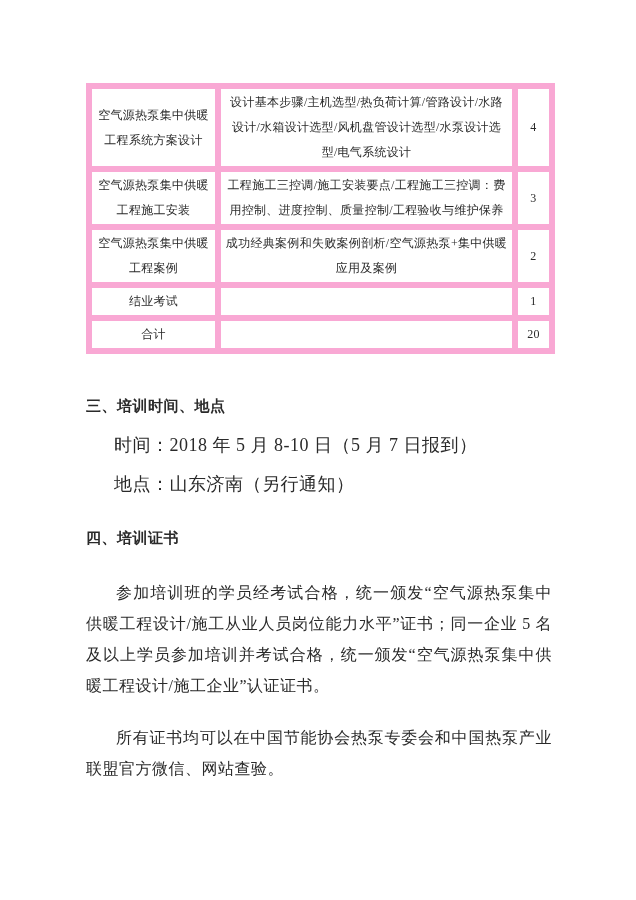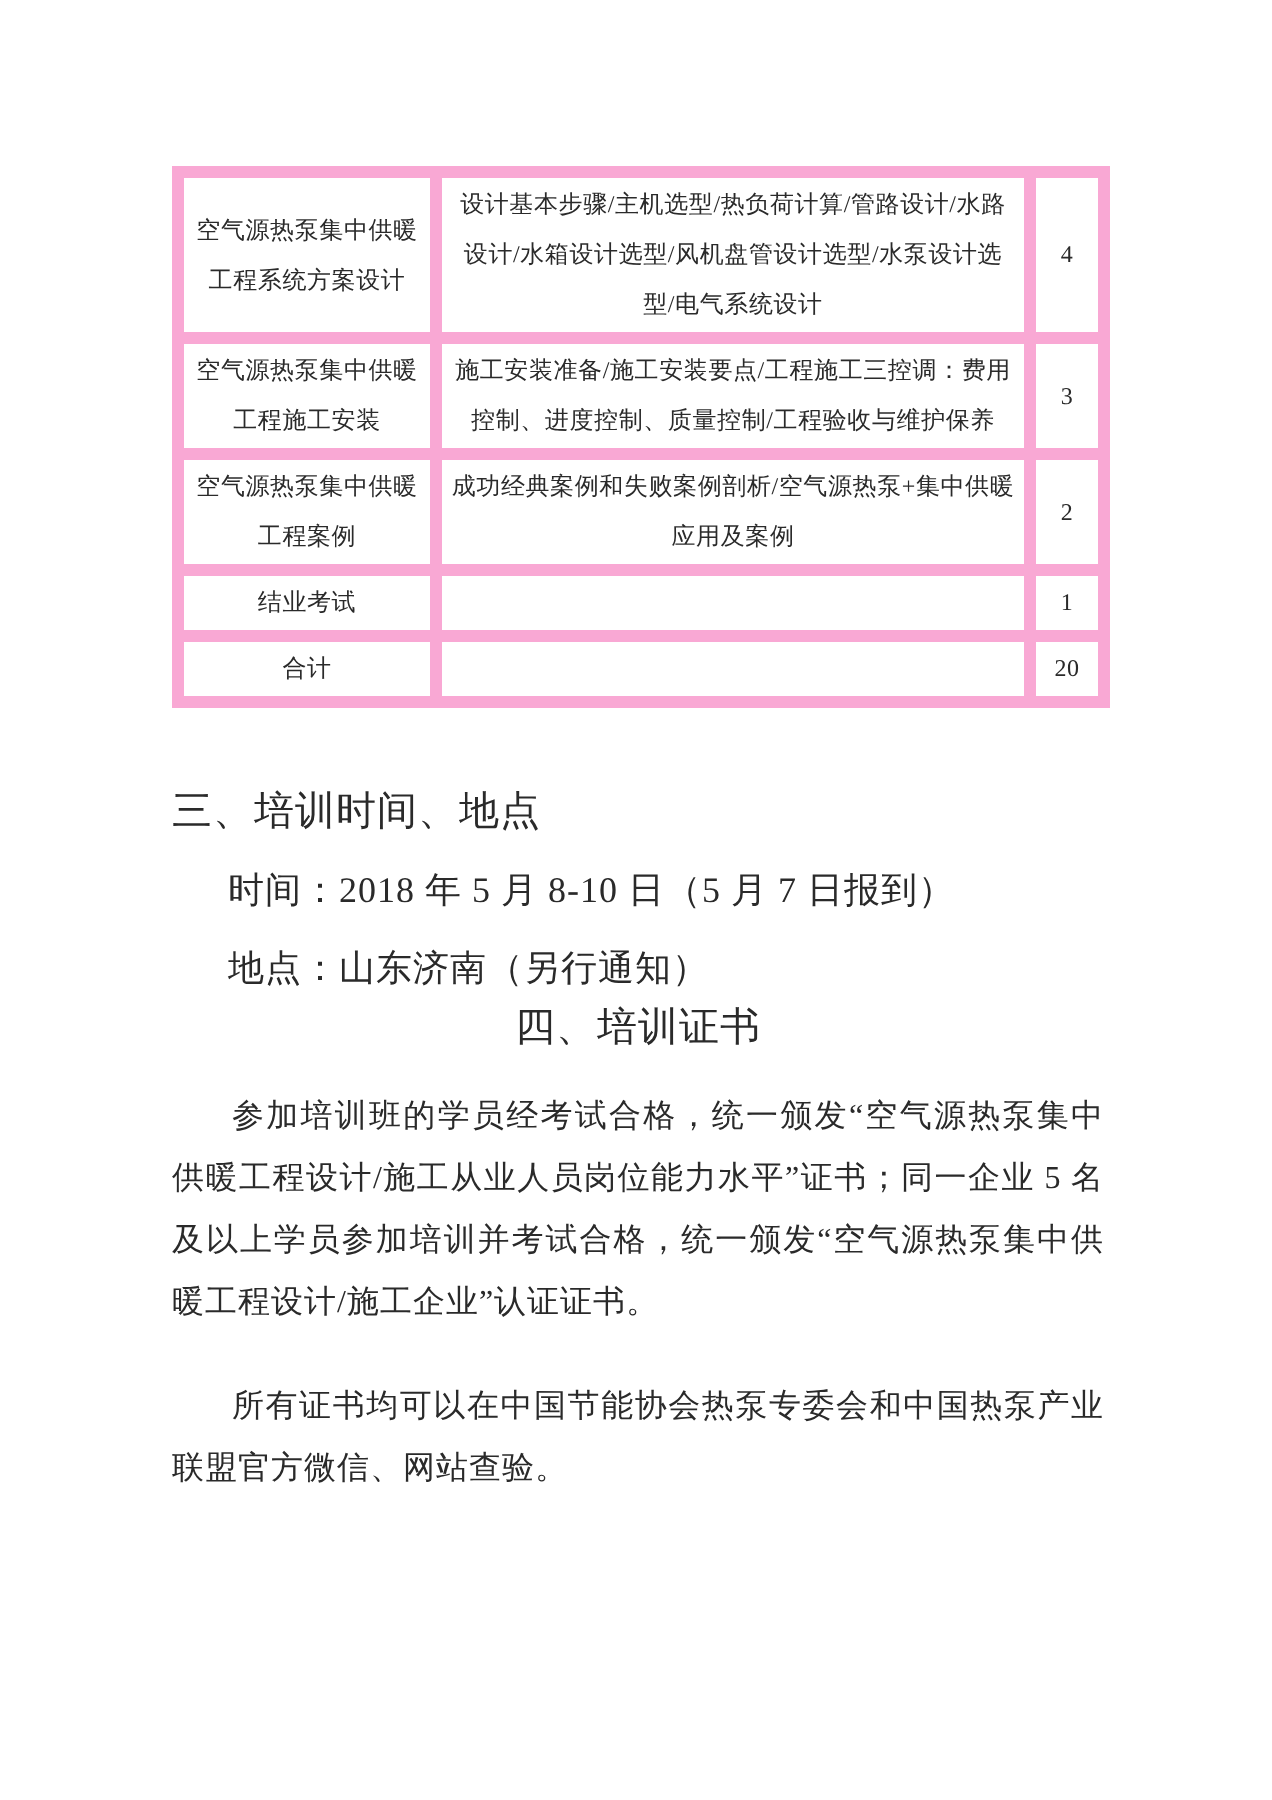--- a/index.html
+++ b/index.html
@@ -46,43 +46,43 @@
   tr.r1 { height: 77px; }
   tr.r2 { height: 52px; }
   tr.r3 { height: 56px; }
   tr.r4 { height: 55px; }
   tr.r5 { height: 30px; border-radius: 17px; }
   tr.r6 { height: 30px; }
   td.hours { font-size: 13px; letter-spacing: 0; }
 
   
   .heading {
-    font-size: 20px;
-    font-weight: normal;
+    font-size: 15px;
+    font-weight: bold;
     line-height: 22px;
     letter-spacing: 0.5px;
     margin: 0;
   }
   .heading-three { margin-top: 41px; }
-  .heading-four  { margin-top: 8px; text-align: center; }
+  .heading-four  { margin-top: 32px; }
   .line {
     font-size: 18px;
     line-height: 22px;
     letter-spacing: 0.5px;
     margin: 17px 0 0 28px;
   }
   .para {
     font-size: 16px;
     line-height: 31px;
     letter-spacing: 0.5px;
     text-align: justify;
     text-indent: 30px;
     margin: 0;
   }
-  .para-one { margin-top: 18px; }
+  .para-one { margin-top: 28px; }
   .para-two { margin-top: 21px; }
 </style>
 </head>
 <body>
 
 <div class="page">
   <div class="content">
 
     <table class="schedule">
       <colgroup>
@@ -91,21 +91,21 @@
           <col class="c3">
         </colgroup>
       <tbody>
         <tr class="r1">
           <td class="course">空气源热泵集中供暖工程系统方案设计</td>
           <td class="desc">设计基本步骤/主机选型/热负荷计算/管路设计/水路设计/水箱设计选型/风机盘管设计选型/水泵设计选型/电气系统设计</td>
           <td class="hours">4</td>
         </tr>
         <tr class="r2">
           <td class="course">空气源热泵集中供暖工程施工安装</td>
-          <td class="desc">施工安装准备/施工安装要点/工程施工三控调：费用控制、进度控制、质量控制/工程验收与维护保养</td>
+          <td class="desc">工程施工三控调/施工安装要点/工程施工三控调：费用控制、进度控制、质量控制/工程验收与维护保养</td>
           <td class="hours">3</td>
         </tr>
         <tr class="r3">
           <td class="course">空气源热泵集中供暖工程案例</td>
           <td class="desc">成功经典案例和失败案例剖析/空气源热泵+集中供暖应用及案例</td>
           <td class="hours">2</td>
         </tr>
         <tr class="r5">
           <td class="course">结业考试</td>
           <td class="desc"></td>

